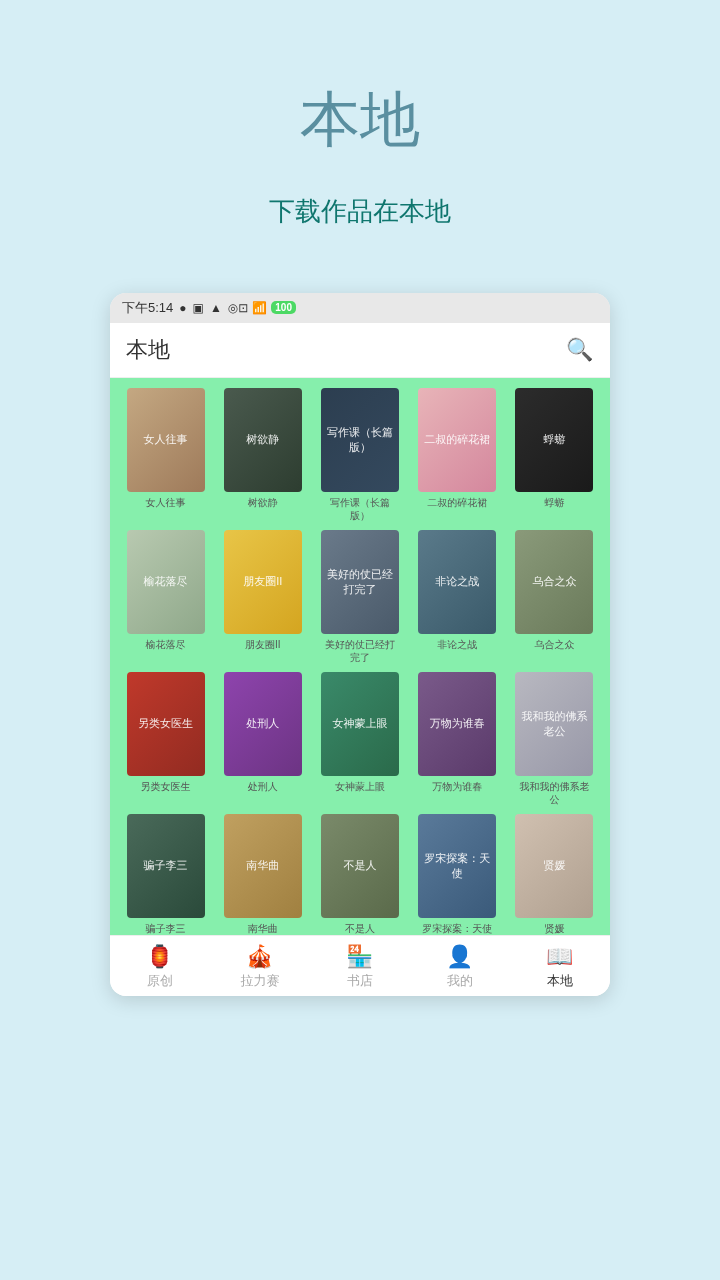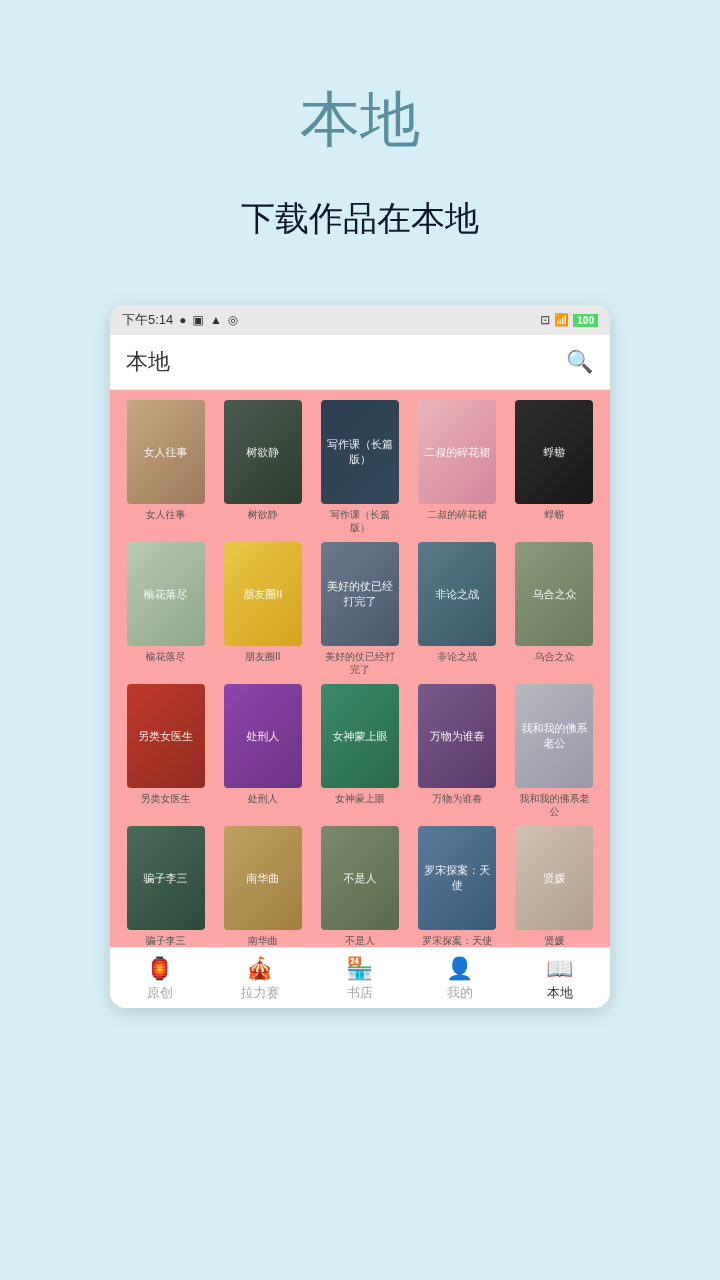--- a/index.html
+++ b/index.html
@@ -17,42 +17,41 @@
       text-align: center;
       padding: 80px 40px 40px;
     }
     .promo-title {
       font-size: 60px;
       color: #5a8fa0;
       font-weight: 300;
       margin-bottom: 30px;
     }
     .promo-subtitle {
-      font-size: 34px;
-      color: #0f172a;
+      font-size: 26px;
+      color: #0f766e;
       line-height: 1.6;
     }
 
     
     .phone-mockup {
       width: 500px;
       margin: 20px auto 0;
       background: #f5f5f5;
       border-radius: 16px;
       overflow: hidden;
       box-shadow: 0 4px 20px rgba(0,0,0,0.15);
     }
 
     
     .status-bar {
       background: #e8e8e8;
       padding: 6px 12px;
       display: flex;
       align-items: center;
-      justify-content: space-between;
       font-size: 12px;
       color: #333;
     }
     .status-left {
       display: flex;
       align-items: center;
       gap: 6px;
     }
     .status-time {
       font-size: 13px;
@@ -61,21 +60,21 @@
     .status-icons {
       display: flex;
       align-items: center;
       gap: 4px;
     }
     .battery-badge {
       background: #4cd964;
       color: #fff;
       font-size: 10px;
       padding: 1px 4px;
-      border-radius: 0;
+      border-radius: 5px;
       font-weight: bold;
     }
 
     
     .app-header {
       background: #fff;
       padding: 12px 16px;
       display: flex;
       align-items: center;
       justify-content: space-between;
@@ -87,21 +86,21 @@
       color: #333;
     }
     .search-icon-btn {
       font-size: 22px;
       color: #666;
       cursor: pointer;
     }
 
     
     .book-grid-container {
-      background: #fca5a5;
+      background: #86efac;
       padding: 10px 10px 0;
     }
     .book-grid {
       display: grid;
       grid-template-columns: repeat(5, 1fr);
       gap: 8px 6px;
     }
     .book-item {
       display: flex;
       flex-direction: column;

